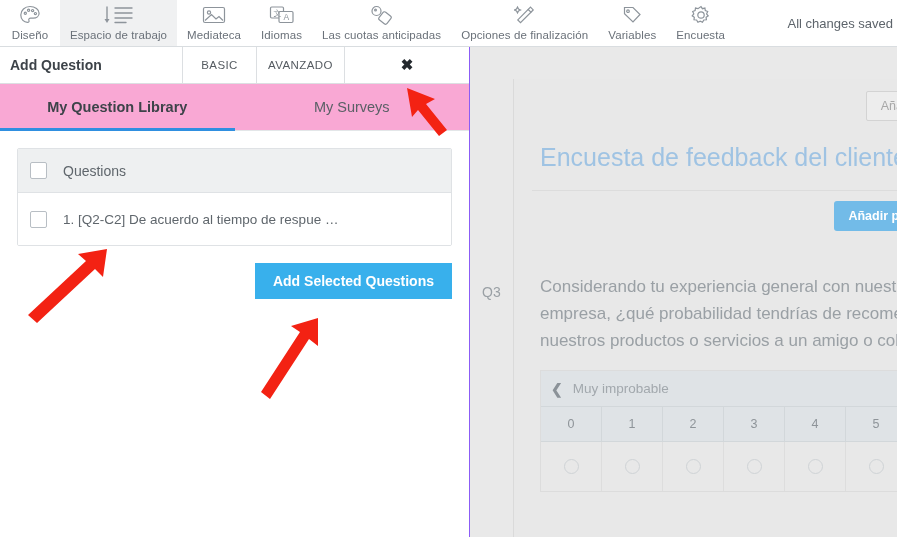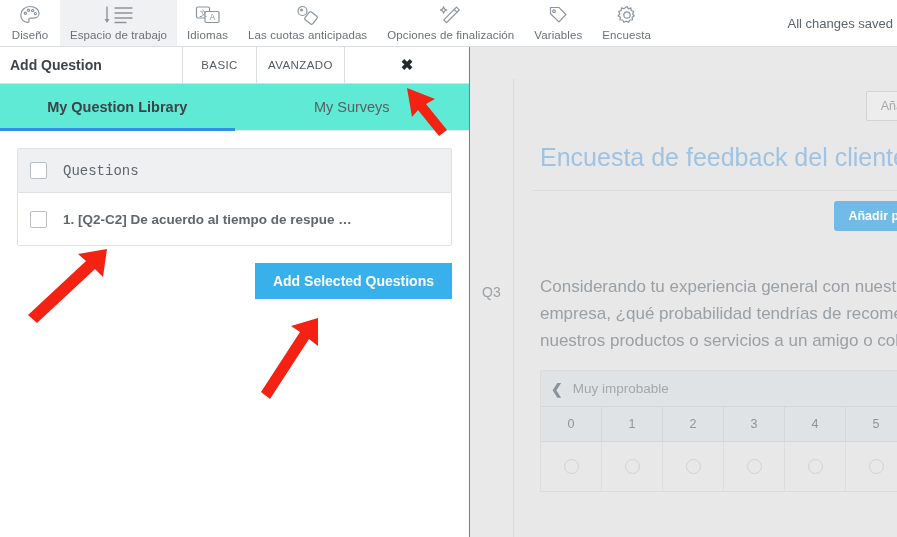--- a/index.html
+++ b/index.html
@@ -68,21 +68,21 @@
     content: ""; position: absolute; left: 0; right: 0; bottom: -1px; height: 3px;
     background: #2f8fe0;
   }
   .ptab-close {
     flex: 1 1 auto; display: flex; align-items: center; justify-content: center;
     font-size: 15px; color: #23282d; cursor: pointer; font-weight: bold;
   }
 
   .sub-tabs {
     height: 47px; display: flex; align-items: stretch;
-    border-bottom: 1px solid #e3e6e8; background:#5eead4;
+    border-bottom: 1px solid #e3e6e8; background:#f9a8d4;
   }
   .sub-tab {
     flex: 1 1 50%; display: flex; align-items: center; justify-content: center;
     font-size: 14.5px; color: #5a6066; cursor: pointer; position: relative;
   }
   .sub-tab.active { font-weight: bold; color: #3d4349; }
   .sub-tab.active::after {
     content:""; position:absolute; left:0; right:0; bottom:-1px; height:3px; background:#2f8fe0;
   }
 
@@ -90,32 +90,31 @@
     margin: 17px 17px 0 17px;
     border: 1px solid #dfe2e5;
     border-radius: 2px;
     background: #fff;
     overflow: hidden;
   }
   .q-header-row {
     height: 44px; display: flex; align-items: center;
     background: #eef0f1; border-bottom: 1px solid #dfe2e5;
     padding-left: 12px;
-    font-family: Liberation Mono, monospace;
   }
   .q-row {
     height: 52px; display: flex; align-items: center;
     background: #ffffff; padding-left: 12px;
   }
   .cbx {
     width: 17px; height: 17px; border: 1px solid #b8bec4; border-radius: 2px;
     background: #fff; flex: 0 0 auto; cursor: pointer;
   }
   .q-header-label { font-size: 14px; color: #5f666c; margin-left: 16px; }
-  .q-row-label { font-size: 13.5px; color: #5f666c; margin-left: 16px; white-space: nowrap; font-weight: bold; }
+  .q-row-label { font-size: 13.5px; color: #5f666c; margin-left: 16px; white-space: nowrap; }
 
   .add-btn-wrap { display: flex; justify-content: flex-end; padding: 17px 17px 0 17px; }
   .add-btn {
     background: #38b0ec; color: #ffffff; border: none; border-radius: 0;
     padding: 10px 18px; font-size: 14px; font-weight: bold; cursor: pointer;
     font-family: "Liberation Sans", sans-serif;
   }
 
   
   .preview-outer {
@@ -207,20 +206,32 @@
           <line x1="13" y1="3" x2="30" y2="3"></line>
               <line x1="13" y1="8" x2="30" y2="8"></line>
           <line x1="13" y1="13" x2="30" y2="13"></line>
               <line x1="13" y1="17.5" x2="24" y2="17.5"></line>
         </g>
           </svg>
       </span>
       <span class="tb-label">Espacio de trabajo</span>
     </div>
 
+    <div class="tb-item">
+      <span class="tb-icon">
+        <svg width="24" height="20" viewBox="0 0 24 20">
+            <g stroke="#8d949b" stroke-width="1.2" fill="none">
+          <rect x="1.5" y="2.5" width="21" height="15" rx="1.5"></rect>
+          <circle cx="7" cy="7.5" r="1.6"></circle>
+          <path d="M3 15.5 L9.5 9.5 L14 14 L17 11.5 L21 15.5"></path>
+        </g>
+          </svg>
+      </span>
+      <span class="tb-label">Mediateca</span>
+    </div>
 
     <div class="tb-item">
       <span class="tb-icon">
         <svg width="26" height="20" viewBox="0 0 26 20">
             <g stroke="#8d949b" stroke-width="1.2" fill="none">
           <rect x="1.5" y="2" width="13" height="11" rx="1.2"></rect>
           <rect x="10" y="6.5" width="14" height="11" rx="1.2" fill="#ffffff"></rect>
           <text x="4.6" y="10.5" font-size="8" fill="#8d949b" stroke="none" font-family="Liberation Sans">文</text>
           <text x="14.5" y="15" font-size="8.5" fill="#8d949b" stroke="none" font-family="Liberation Sans">A</text>
         </g>

